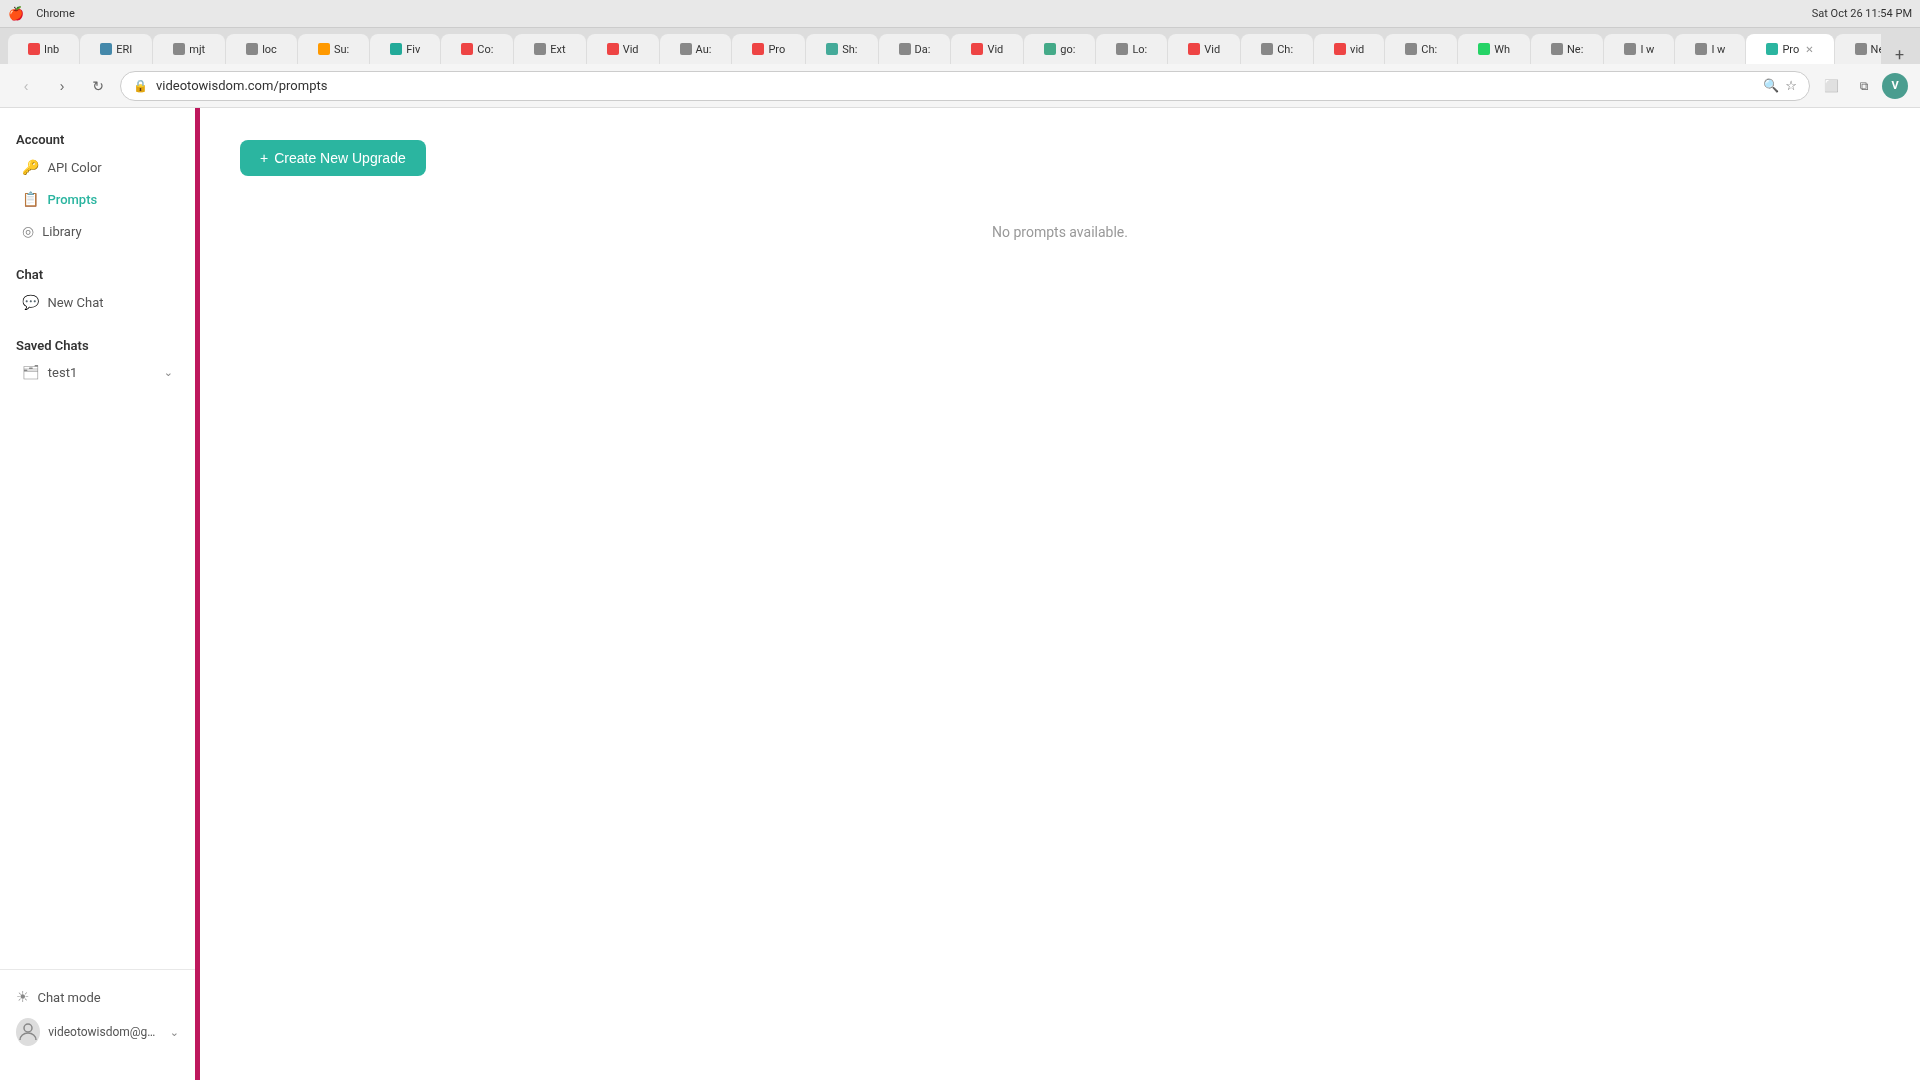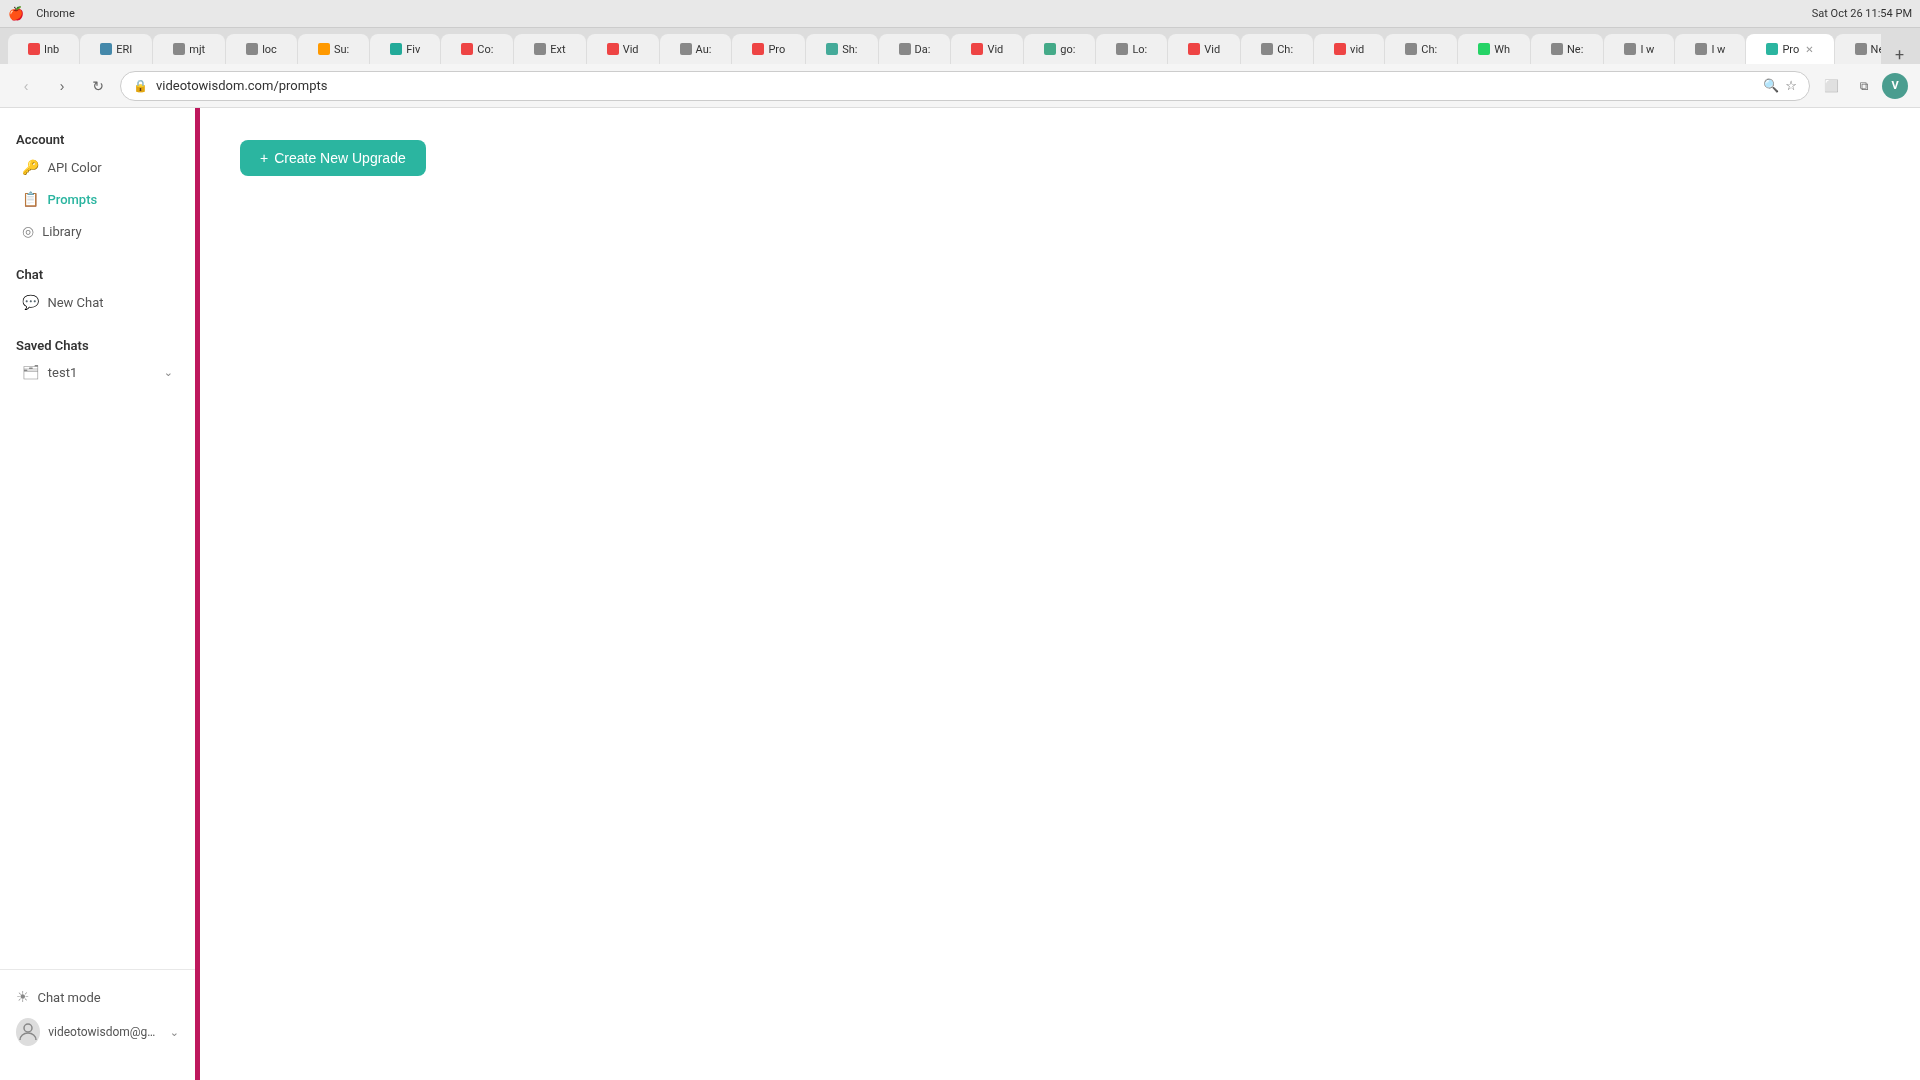--- a/index.html
+++ b/index.html
@@ -410,15 +410,16 @@
     </div>
   </div>
 
   <div class="main-content">
 
     <button class="create-btn">
       <span>+</span>
       <span>Create New Upgrade</span>
     </button>
 
+    <div class="empty-message">No prompts available.</div>
   </div>
 
 </div>
 
 </body></html>

